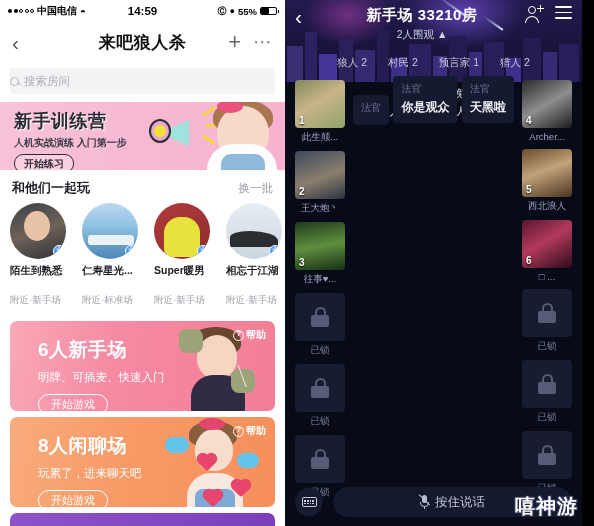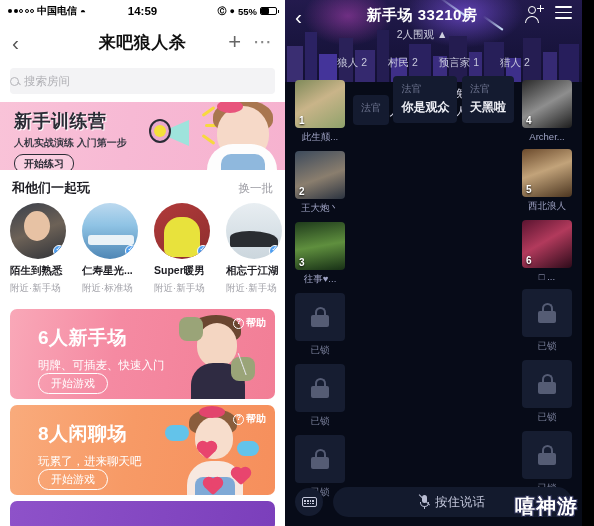--- a/index.html
+++ b/index.html
@@ -88,39 +88,39 @@
 
   .friends { display: flex; padding: 2px 10px 8px; gap: 10px; overflow: hidden; }
   .fr { width: 62px; flex: 0 0 62px; }
   .fr-av { width: 56px; height: 56px; border-radius: 50%; position: relative; overflow: hidden; background: #ccc; }
   .fr-badge {
     position: absolute; right: 1px; bottom: 2px; width: 12px; height: 12px; border-radius: 50%;
     background: #4e9ef0; border: 1.5px solid #fff; z-index: 3;
   }
   .fr-badge::after { content: "✓"; position: absolute; left: 1.4px; top: -1px; font-size: 7px; color: #fff; }
   .fr-name { font-size: 10.5px; font-weight: bold; color: #1c1c22; margin-top: 5px; white-space: nowrap; overflow: hidden; text-overflow: ellipsis; }
-  .fr-sub { font-size: 9.5px; color: #a2a2a9; margin-top: 4px; white-space: nowrap; }
+  .fr-sub { font-size: 9.5px; color: #a2a2a9; margin-top: 16px; white-space: nowrap; }
   .av1 { background: linear-gradient(160deg,#3a3f4a 0%, #6d6257 50%, #2e3138 100%); }
   .av1::after { content:""; position:absolute; left:14px; top:8px; width:26px; height:30px; border-radius:50%; background:#e7c2a4; }
   .av2 { background: linear-gradient(180deg,#bcd9ef 0%, #8fc3e4 40%, #4e86b5 100%); }
   .av2::after { content:""; position:absolute; left:6px; bottom:14px; width:46px; height:10px; background:#eaf2f7; border-radius:3px; }
   .av3 { background: linear-gradient(150deg,#b13a3a 0%, #8d2e2e 100%); }
   .av3::after { content:""; position:absolute; left:10px; top:14px; width:36px; height:40px; border-radius:16px 16px 8px 8px; background:#e8e23c; }
   .av4 { background: linear-gradient(180deg,#e8eef2 0%, #cbd6dd 100%); }
   .av4::after { content:""; position:absolute; left:4px; bottom:12px; width:48px; height:16px; background:#2a2d31; border-radius:40% 60% 0 0; }
 
   .gcard { margin: 6px 10px 0; height: 90px; border-radius: 7px; position: relative; overflow: hidden; }
   .gc-pink { background: linear-gradient(100deg,#f9a8b8 0%, #f58aa2 40%, #f27e96 100%); }
   .gc-orange { background: linear-gradient(100deg,#f9ab7c 0%, #f79a66 45%, #f68f5c 100%); }
   .gc-purple { background: linear-gradient(100deg,#8e52c9 0%, #7b3fbb 100%); }
   .gc-txt { position: absolute; left: 28px; top: 16px; }
   .gc-title { font-size: 19px; font-weight: bold; color: #fff; letter-spacing: 0.5px; }
   .gc-sub { font-size: 11.5px; color: #fff; margin-top: 7px; }
   .gc-btn {
-    display: inline-block; border: 1.2px solid #fff; border-radius: 11px;
+    margin-top: 9px; display: inline-block; border: 1.2px solid #fff; border-radius: 11px;
     padding: 2px 12px; font-size: 11px; color: #fff;
   }
   .gc-help {
     position: absolute; right: 9px; top: 7px; display: flex; align-items: center; gap: 2.5px;
     font-size: 10px; color: #fff; font-weight: bold;
   }
   .help-o { width: 11px; height: 11px; border-radius: 50%; border: 1.2px solid #fff; position: relative; }
   .help-o::after { content: "?"; position: absolute; left: 2.8px; top: -1.2px; font-size: 8px; color: #fff; }
   .gc-art { position: absolute; right: 14px; bottom: 0; width: 112px; height: 88px; }
   .ch-head { position: absolute; right: 24px; top: 12px; width: 40px; height: 44px; border-radius: 50% 50% 46% 46%; background: #f4d6c2; }

